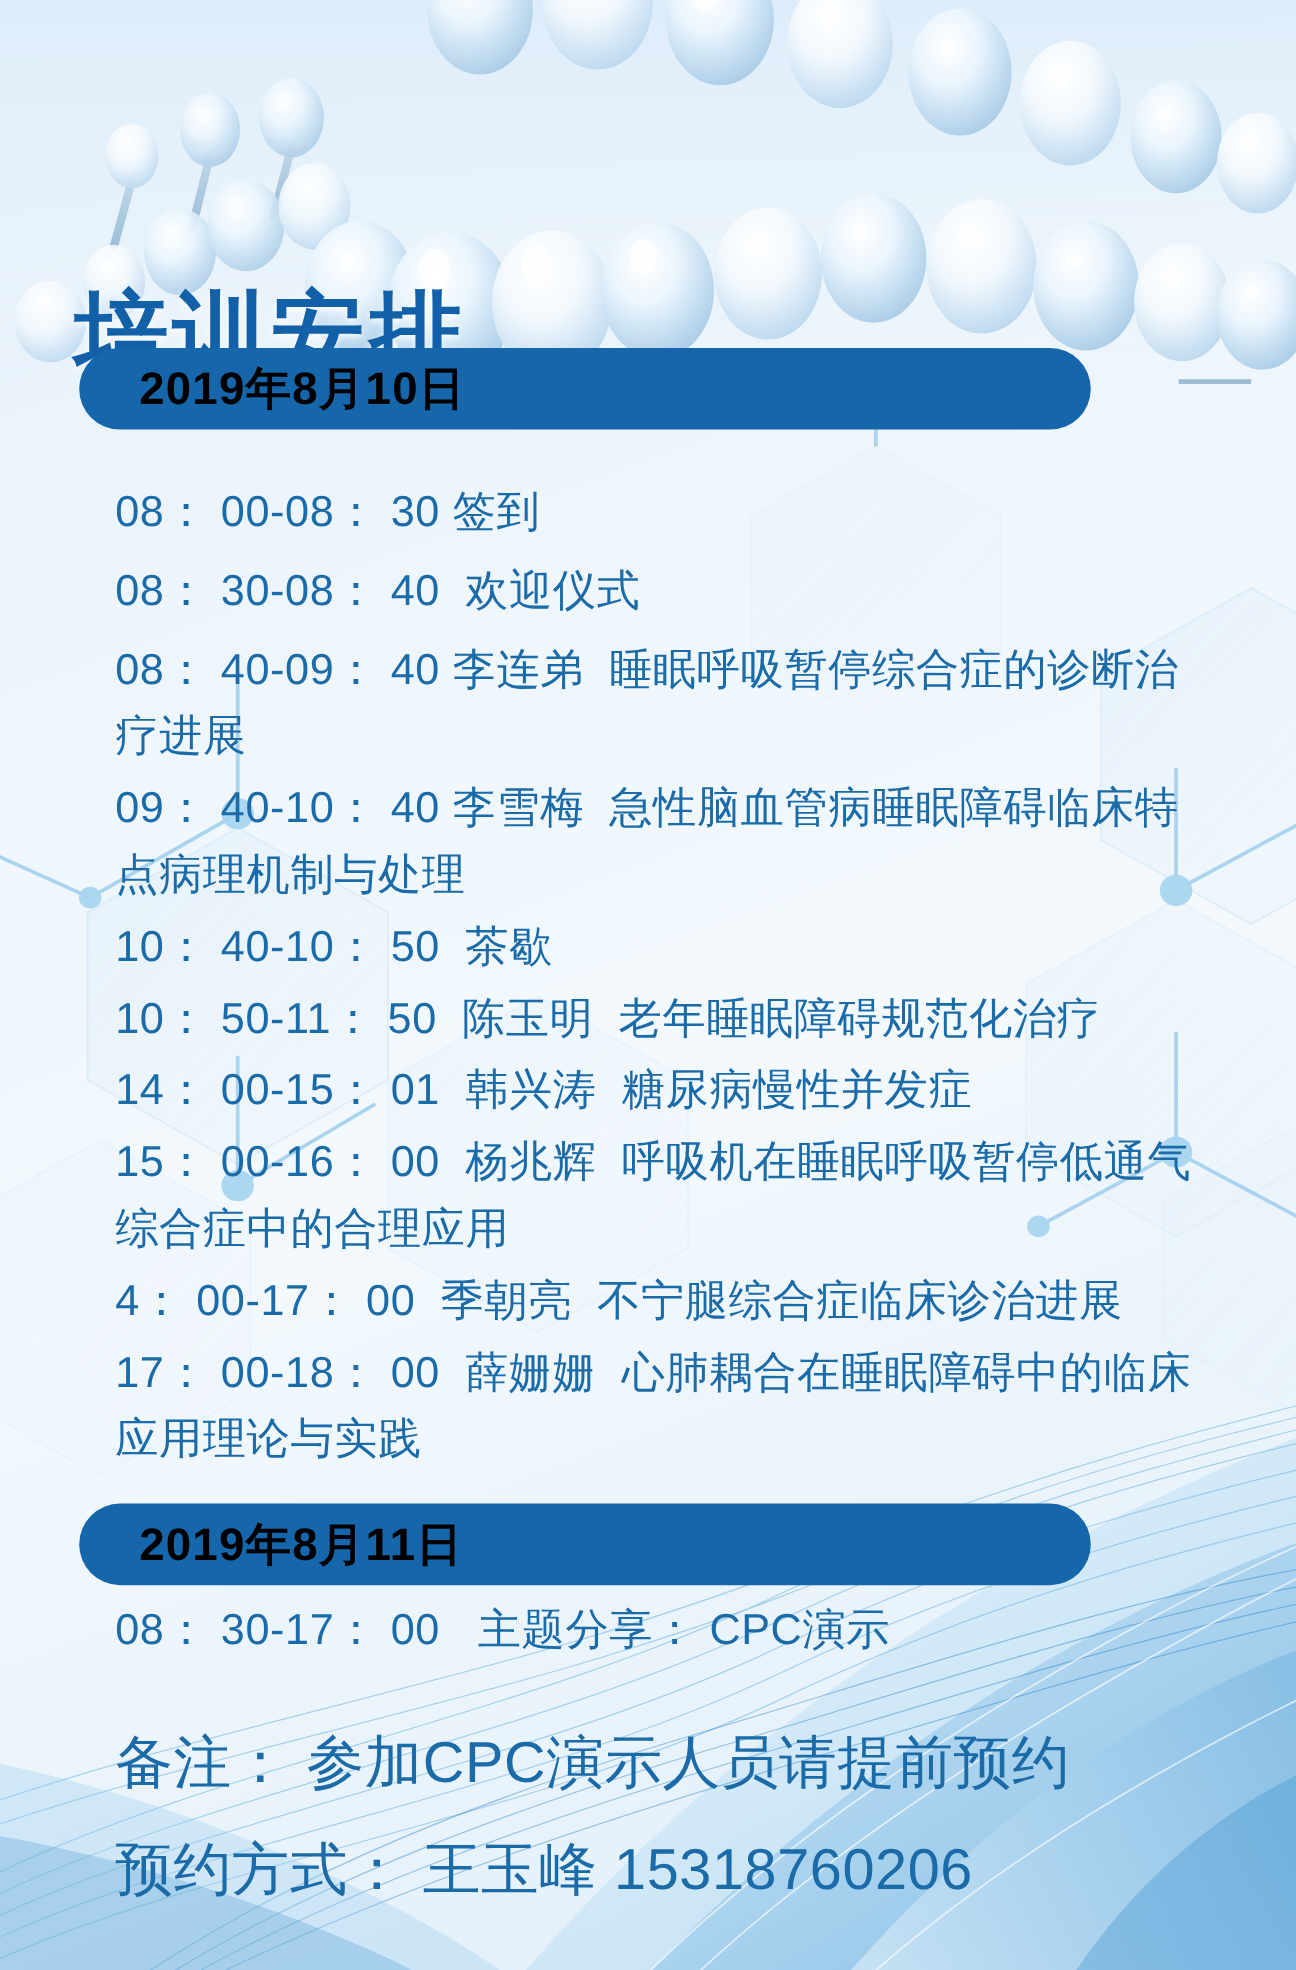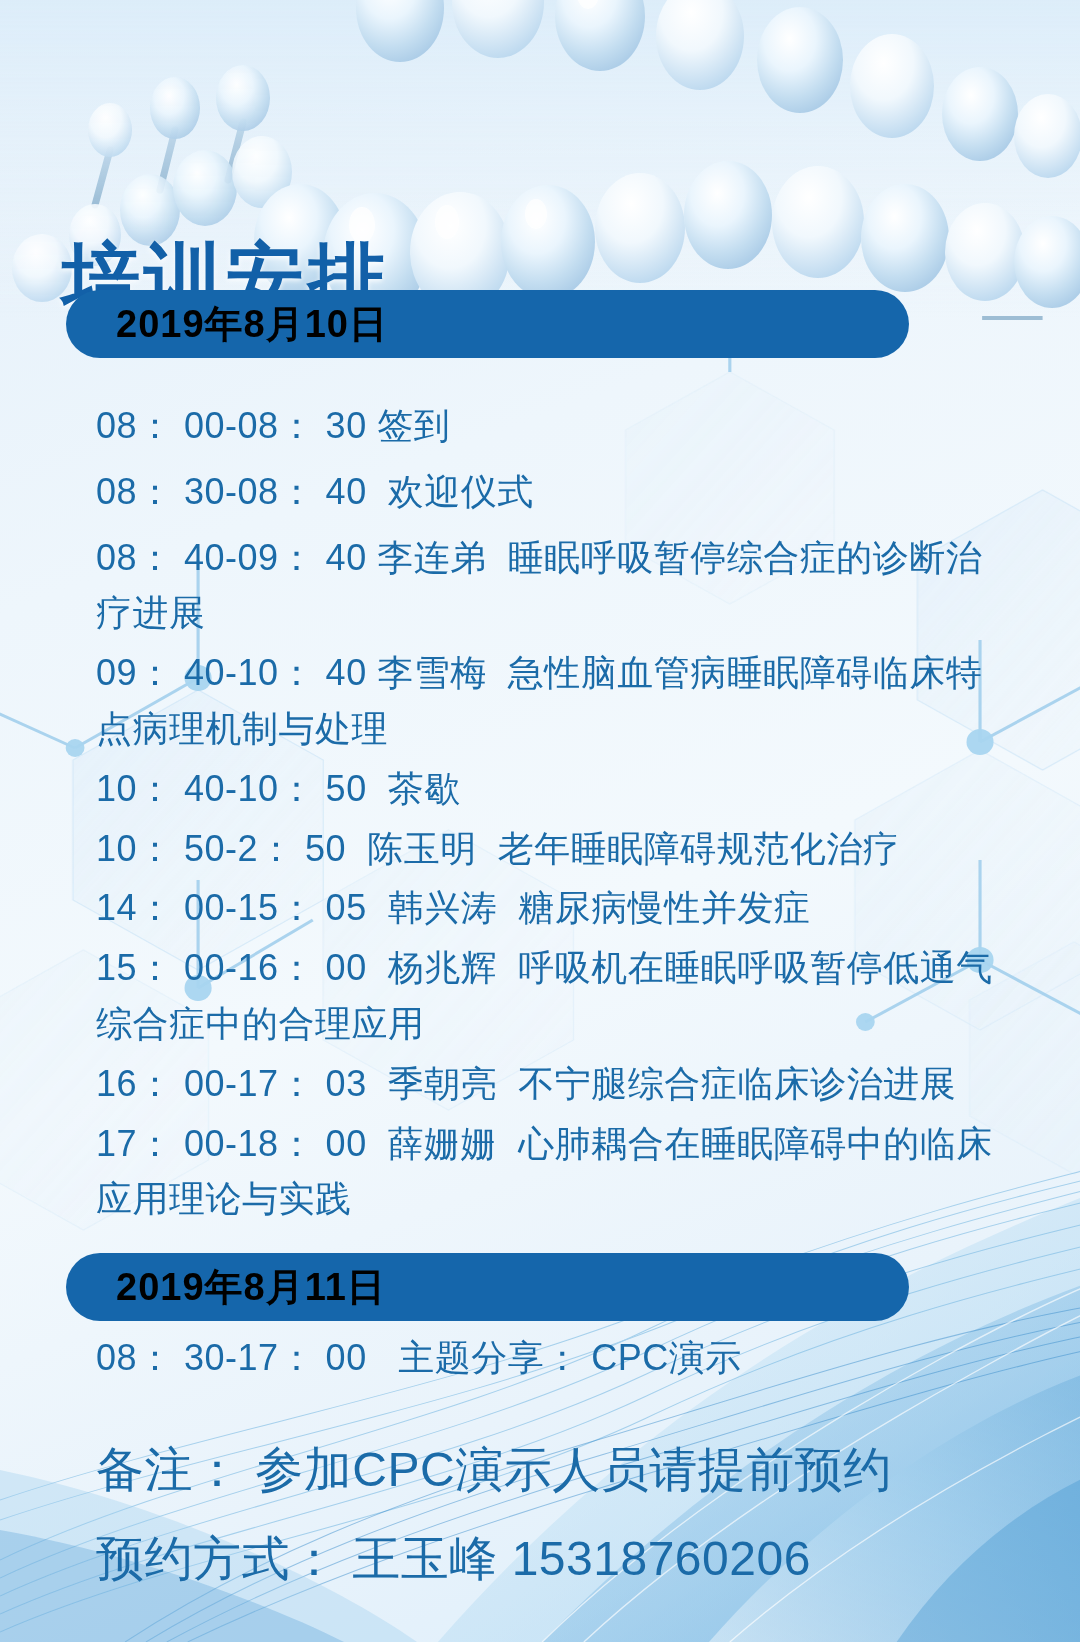--- a/index.html
+++ b/index.html
@@ -256,24 +256,24 @@
   <div class="pill" id="pill-day1">
     <span class="pill-label">2019年8月10日</span>
   </div>
 
   <div class="schedule" id="schedule-day1">
     <p class="sched-line">08： 00-08： 30 签到</p>
     <p class="sched-line">08： 30-08： 40  欢迎仪式</p>
     <p class="sched-line tight">08： 40-09： 40 李连弟  睡眠呼吸暂停综合症的诊断治疗进展</p>
     <p class="sched-line tight">09： 40-10： 40 李雪梅  急性脑血管病睡眠障碍临床特点病理机制与处理</p>
     <p class="sched-line tight">10： 40-10： 50  茶歇</p>
-    <p class="sched-line tight">10： 50-2： 50  陈玉明  老年睡眠障碍规范化治疗</p>
-    <p class="sched-line tight">14： 00-15： 05  韩兴涛  糖尿病慢性并发症</p>
+    <p class="sched-line tight">10： 50-11： 50  陈玉明  老年睡眠障碍规范化治疗</p>
+    <p class="sched-line tight">14： 00-15： 01  韩兴涛  糖尿病慢性并发症</p>
     <p class="sched-line tight">15： 00-16： 00  杨兆辉  呼吸机在睡眠呼吸暂停低通气综合症中的合理应用</p>
-    <p class="sched-line tight">16： 00-17： 03  季朝亮  不宁腿综合症临床诊治进展</p>
+    <p class="sched-line tight">4： 00-17： 00  季朝亮  不宁腿综合症临床诊治进展</p>
     <p class="sched-line tight">17： 00-18： 00  薛姗姗  心肺耦合在睡眠障碍中的临床应用理论与实践</p>
   </div>
 
   <div class="pill" id="pill-day2">
     <span class="pill-label">2019年8月11日</span>
   </div>
 
   <div class="schedule" id="schedule-day2">
     <p class="sched-line">08： 30-17： 00   主题分享： CPC演示</p>
   </div>

